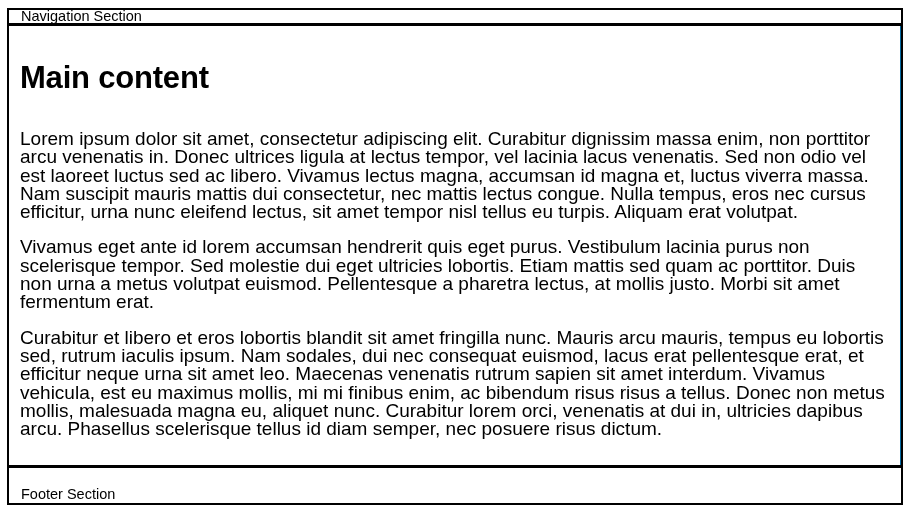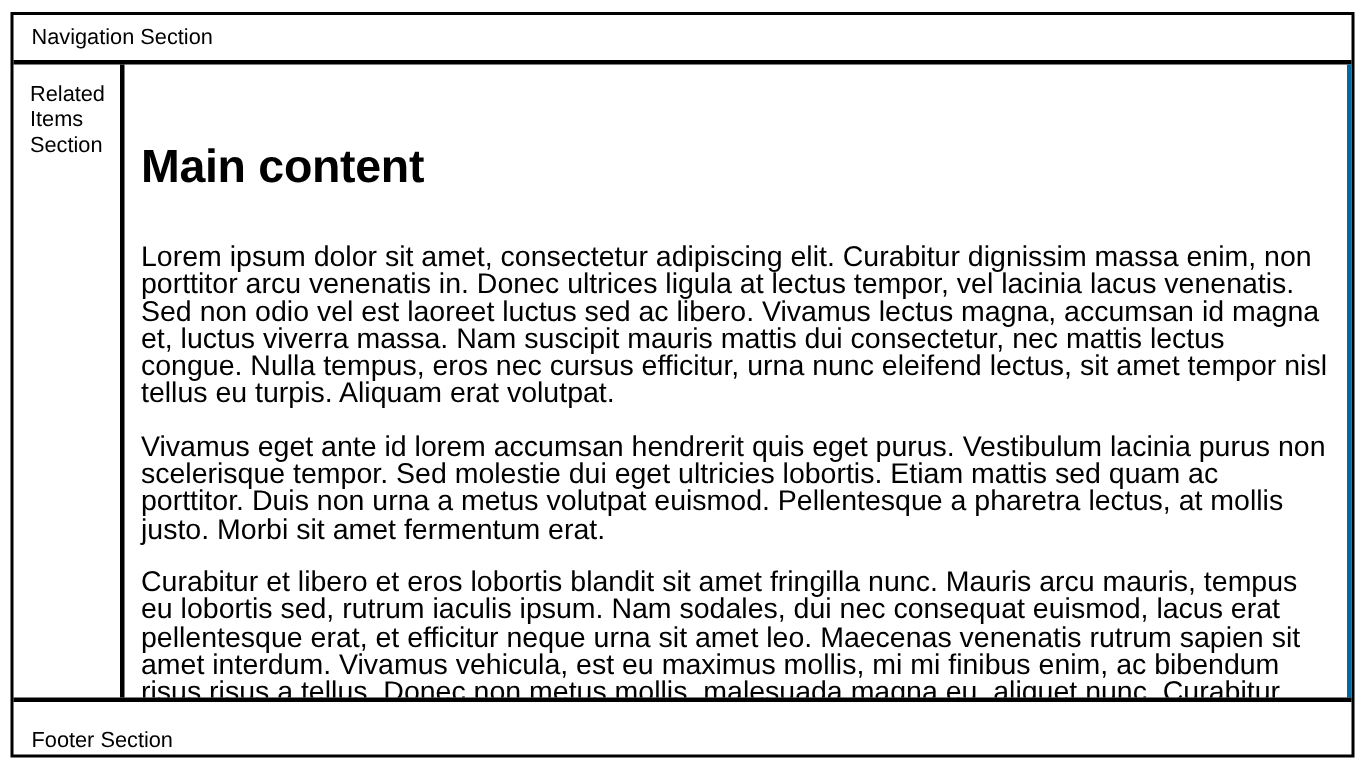--- a/index.html
+++ b/index.html
@@ -24,21 +24,21 @@
     box-sizing: border-box;
     border: 2px solid #000000;
     display: flex;
     flex-direction: column;
     background: #ffffff;
   }
 
   
   .nav-section {
     flex: 0 0 auto;
-    height: 33px;
+    height: 16px;
     box-sizing: border-box;
     border-bottom: 3px solid #000000;
     display: flex;
     align-items: center;
     padding-left: 12px;
   }
   .nav-label {
     font-size: 14.5px;
     line-height: 17px;
     color: #000000;
@@ -61,22 +61,22 @@
   }
   .related-label {
     font-size: 14.5px;
     line-height: 17px;
     color: #000000;
   }
 
   .main-section {
     flex: 1 1 auto;
     box-sizing: border-box;
-    border-right: 3px solid #0369a1;
-    padding: 16px 12px 0 11px;
+    border-right: 1px solid #0369a1;
+    padding: 0 12px 0 11px;
     min-width: 0;
     overflow: hidden;
   }
   .main-heading {
     font-size: 31px;
     line-height: 36px;
     font-weight: bold;
     margin: 34px 0 0 0;
     letter-spacing: -0.2px;
   }
@@ -122,23 +122,20 @@
 <body>
 
 <div class="page-wrap">
 
   <div class="nav-section">
     <span class="nav-label">Navigation Section</span>
   </div>
 
   <div class="content-row">
 
-    <aside class="related-section">
-      <div class="related-label">Related Items Section</div>
-    </aside>
 
     <main class="main-section">
       <h1 class="main-heading">Main content</h1>
       <p class="main-paragraph first">Lorem ipsum dolor sit amet, consectetur adipiscing elit. Curabitur dignissim massa enim, non porttitor arcu venenatis in. Donec ultrices ligula at lectus tempor, vel lacinia lacus venenatis. Sed non odio vel est laoreet luctus sed ac libero. Vivamus lectus magna, accumsan id magna et, luctus viverra massa. Nam suscipit mauris mattis dui consectetur, nec mattis lectus congue. Nulla tempus, eros nec cursus efficitur, urna nunc eleifend lectus, sit amet tempor nisl tellus eu turpis. Aliquam erat volutpat.</p>
       <p class="main-paragraph">Vivamus eget ante id lorem accumsan hendrerit quis eget purus. Vestibulum lacinia purus non scelerisque tempor. Sed molestie dui eget ultricies lobortis. Etiam mattis sed quam ac porttitor. Duis non urna a metus volutpat euismod. Pellentesque a pharetra lectus, at mollis justo. Morbi sit amet fermentum erat.</p>
       <p class="main-paragraph">Curabitur et libero et eros lobortis blandit sit amet fringilla nunc. Mauris arcu mauris, tempus eu lobortis sed, rutrum iaculis ipsum. Nam sodales, dui nec consequat euismod, lacus erat pellentesque erat, et efficitur neque urna sit amet leo. Maecenas venenatis rutrum sapien sit amet interdum. Vivamus vehicula, est eu maximus mollis, mi mi finibus enim, ac bibendum risus risus a tellus. Donec non metus mollis, malesuada magna eu, aliquet nunc. Curabitur lorem orci, venenatis at dui in, ultricies dapibus arcu. Phasellus scelerisque tellus id diam semper, nec posuere risus dictum.</p>
     </main>
 
 
   </div>

